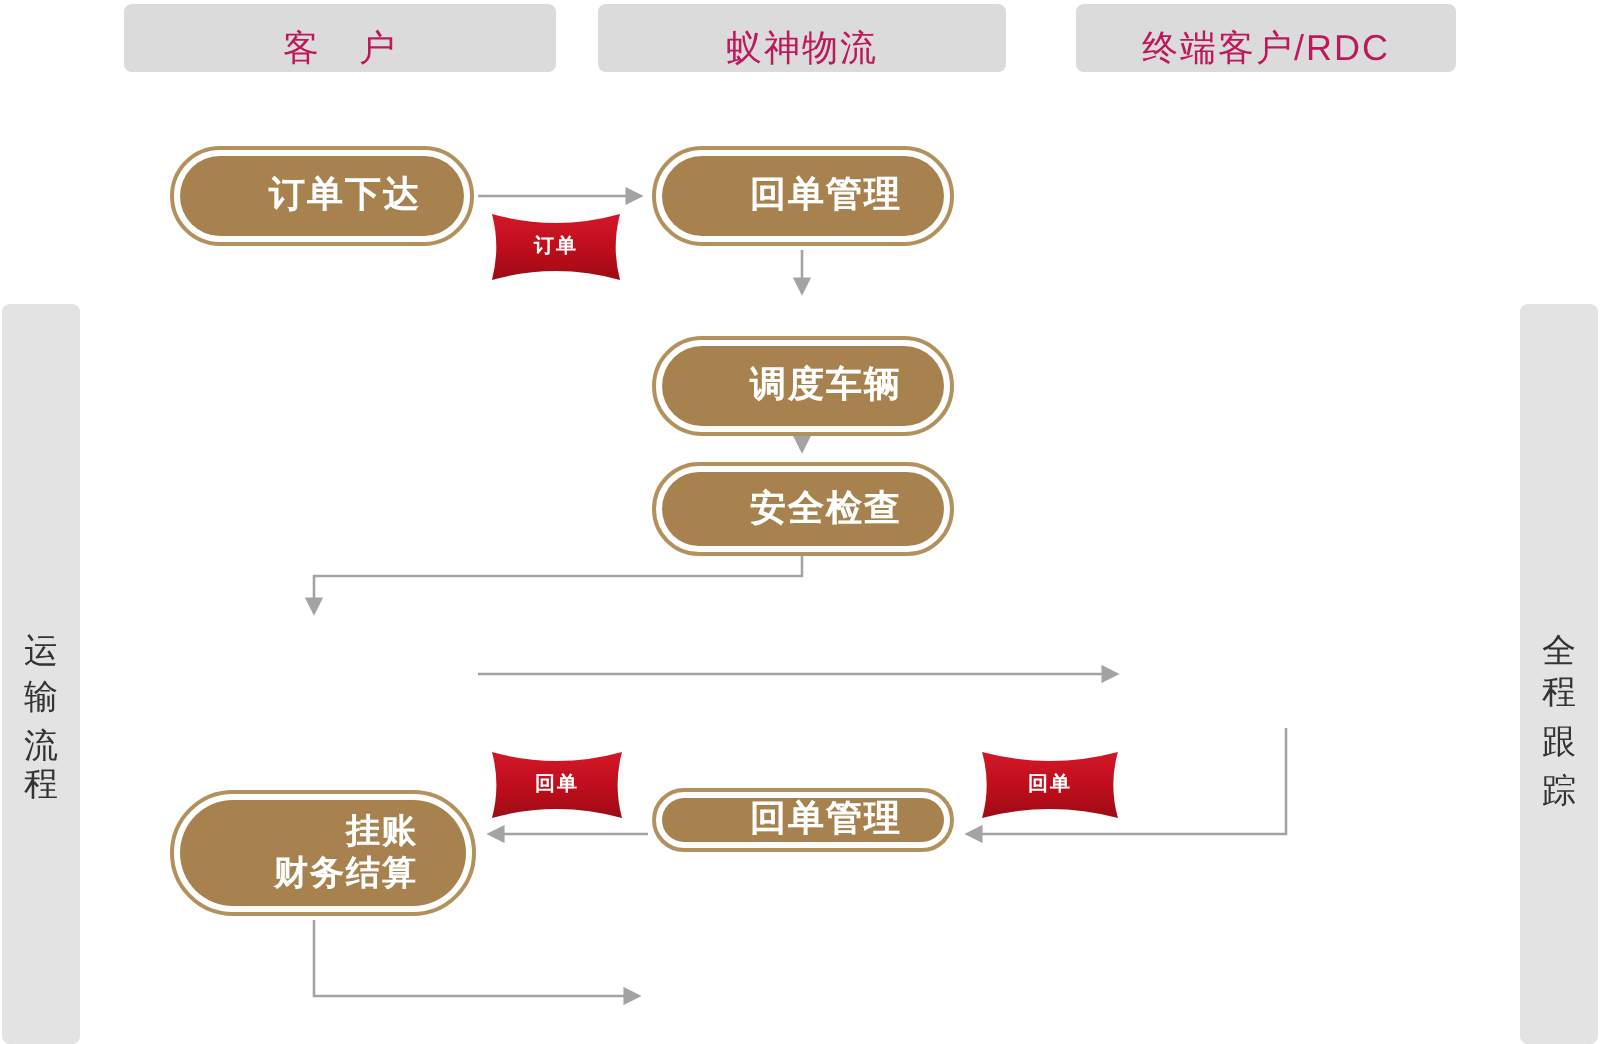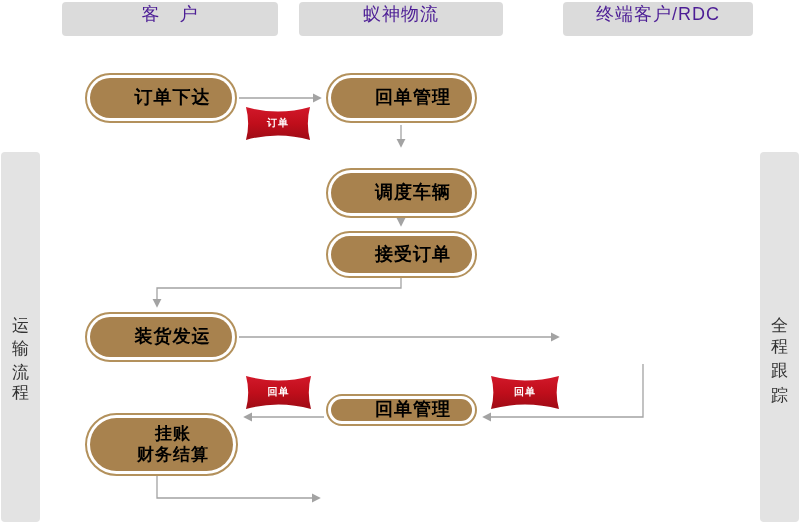--- a/index.html
+++ b/index.html
@@ -4,22 +4,22 @@
 <style>
   html,body{margin:0;padding:0;background:#fff;}
   body{font-family:"Liberation Sans","DejaVu Sans",sans-serif;}
   #canvas{position:relative;width:800px;height:522px;background:#fff;overflow:hidden;}
 
   
   .col-header{
     position:absolute;top:2px;height:34px;
     background:var(--header-bg,#dbdbdb);
     border-radius:4px;
-    display:flex;align-items:flex-start;justify-content:center;
-    font-size:18px;color:#4c1d95;letter-spacing:1px;
+    display:flex;align-items:flex-end;justify-content:center;
+    font-size:18px;color:#be185d;letter-spacing:1px;
   }
 
   
   .sidebar{
     position:absolute;top:152px;height:370px;width:39px;
     background:var(--sidebar-bg,#e3e3e3);
     border-radius:4px;
     display:flex;align-items:center;justify-content:center;
   }
   .vlabel{
@@ -37,22 +37,22 @@
   .node{
     position:absolute;z-index:2;box-sizing:border-box;
     border:2px solid var(--node-border,#b3915c);
     border-radius:40px;padding:3px;background:#fff;
   }
   .node-inner{
     width:100%;height:100%;box-sizing:border-box;
     background:var(--node-fill,#a8824e);
     border-radius:40px;
     display:flex;align-items:center;justify-content:center;
-    color:#000000;font-size:18px;font-weight:bold;
-    text-align:center;white-space:pre-line;line-height:1.22;
+    color:#ffffff;font-size:18px;font-weight:bold;
+    text-align:right;white-space:pre-line;line-height:1.22;
     letter-spacing:1px;
     padding-left:23px;
   }
 
   
   .ribbon{position:absolute;z-index:3;}
   .ribbon svg{position:absolute;left:0;top:0;width:100%;height:100%;}
   .ribbon-label{
     position:absolute;left:0;top:0;right:0;bottom:2px;
     display:flex;align-items:center;justify-content:center;
@@ -84,50 +84,47 @@
     <path class="conn" d="M324,417 L245,417" marker-end="url(#arrowhead)"></path>
     <path class="conn" d="M157,460 L157,498 L319,498" marker-end="url(#arrowhead)"></path>
   </svg>
 
   <div class="col-header" style="left:62px;width:216px;">
       <span>客　户</span>
     </div>
   <div class="col-header" style="left:299px;width:204px;">
       <span>蚁神物流</span>
     </div>
-  <div class="col-header" style="left:538px;width:190px;margin-left:25px;">
+  <div class="col-header" style="left:538px;width:190px;">
       <span>终端客户/RDC</span>
     </div>
 
   <div class="sidebar" style="left:1px;">
     <span class="vlabel">运输流程</span>
   </div>
   <div class="sidebar" style="left:760px;">
     <span class="vlabel">全程跟踪</span>
   </div>
 
   <div class="node" style="left:85px;top:73px;width:152px;height:50px;">
       <div class="node-inner">订单下达</div>
     </div>
   <div class="node" style="left:326px;top:73px;width:151px;height:50px;">
       <div class="node-inner">回单管理</div>
     </div>
   <div class="node" style="left:326px;top:168px;width:151px;height:50px;">
       <div class="node-inner">调度车辆</div>
     </div>
   <div class="node" style="left:326px;top:231px;width:151px;height:47px;">
-      <div class="node-inner">接受订单</div>
-    </div>
-  <div class="node" style="left:85px;top:312px;width:152px;height:50px;">
-      <div class="node-inner">装货发运</div>
+      <div class="node-inner">安全检查</div>
     </div>
   <div class="node" style="left:326px;top:394px;width:151px;height:32px;">
       <div class="node-inner">回单管理</div>
     </div>
-  <div class="node" style="left:85px;top:413px;width:153px;height:63px;">
+  <div class="node" style="left:85px;top:395px;width:153px;height:63px;">
       <div class="node-inner" style="font-size:17px;">挂账
 财务结算</div>
     </div>
 
   <div class="ribbon" style="left:245px;top:107px;width:66px;height:33px;">
     <svg viewBox="0 0 68 33" preserveAspectRatio="none">
       <path d="M1,0 Q34,9 67,0 Q62.5,16.5 67,33 Q34,24 1,33 Q5.5,16.5 1,0 Z" fill="url(#ribbonGrad)"></path>
     </svg>
     <span class="ribbon-label">订单</span>
   </div>

